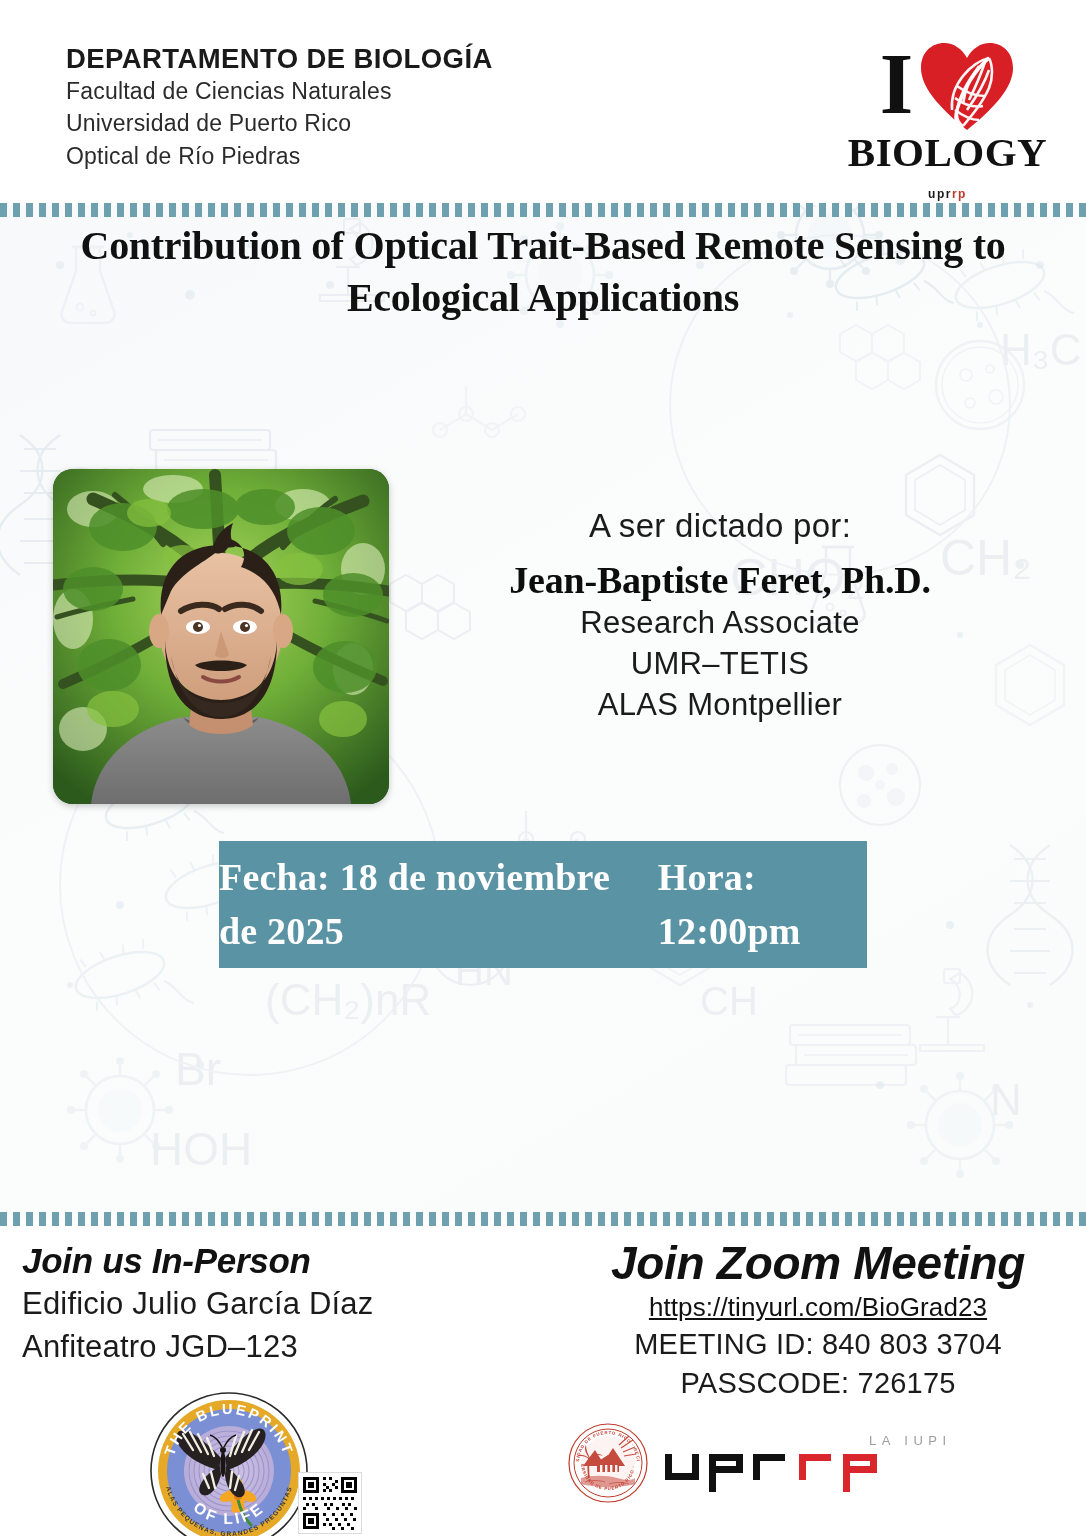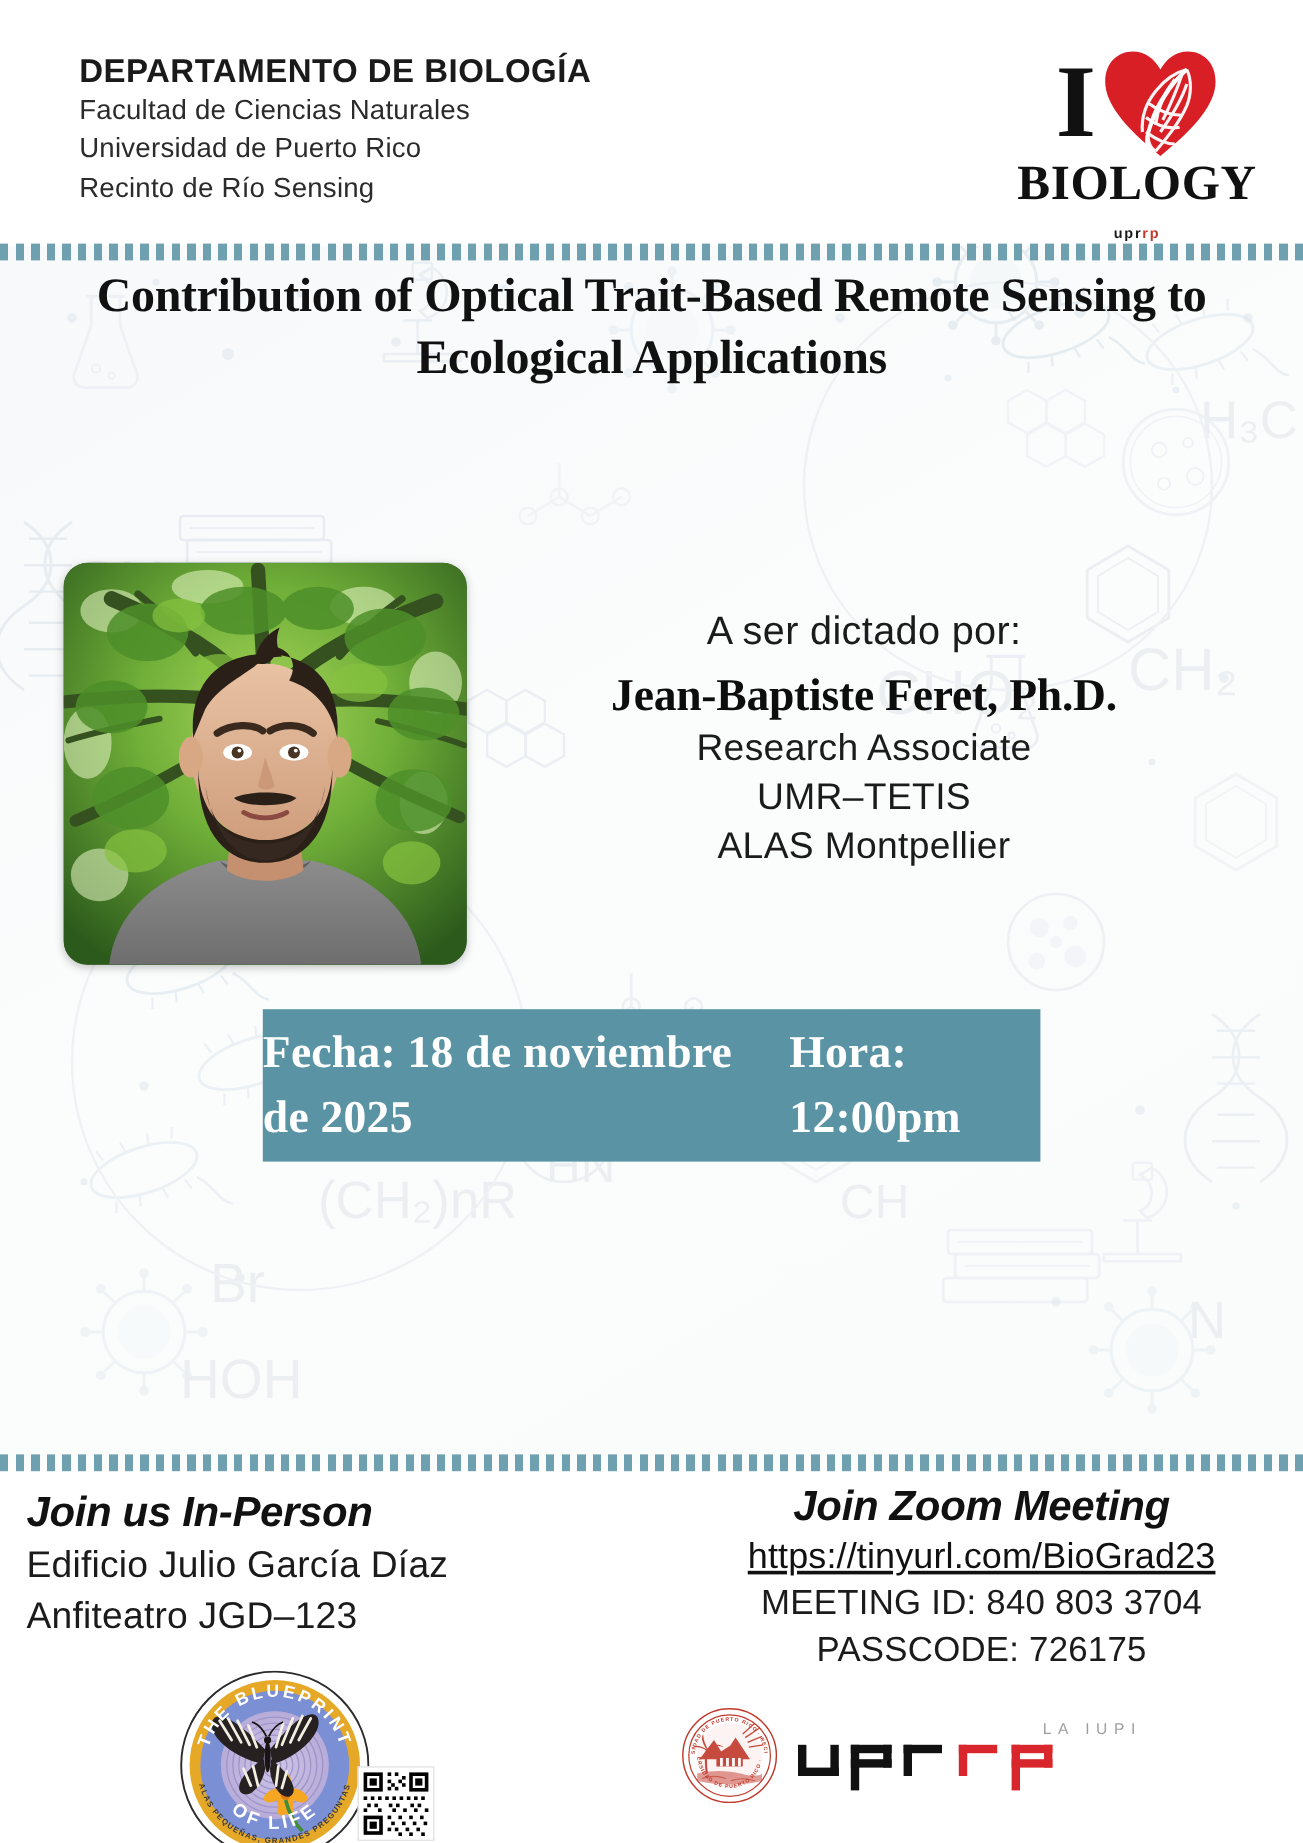--- a/index.html
+++ b/index.html
@@ -262,31 +262,31 @@
     letter-spacing: 0.2px;
   }
   .join-zoom {
     position: absolute;
     left: 560px; top: 14px;
     width: 516px;
     text-align: center;
   }
   .zoom-heading {
     font-family: "Liberation Sans", sans-serif;
-    font-size: 35px;
+    font-size: 46px;
     font-weight: bold;
     font-style: italic;
     color: #111111;
     letter-spacing: -0.3px;
     line-height: 1.22;
     text-align: center;
   }
   .zoom-url {
     font-family: "Liberation Sans", sans-serif;
-    font-size: 30px;
+    font-size: 26px;
     color: #111111;
     text-decoration: underline;
     line-height: 1.3;
     letter-spacing: 0.1px;
     display: inline-block;
     text-align: right;
   }
   .zoom-meta {
     font-family: "Liberation Sans", sans-serif;
     font-size: 29px;
@@ -537,21 +537,21 @@
   </div>
 
   <div class="divider divider-top"></div>
   <div class="divider divider-bottom"></div>
 
   <div class="header">
     <div class="dept-block">
       <div class="dept-title">DEPARTAMENTO DE BIOLOGÍA</div>
       <div class="dept-sub">Facultad de Ciencias Naturales</div>
       <div class="dept-sub">Universidad de Puerto Rico</div>
-      <div class="dept-sub">Recinto de Río Sensing</div>
+      <div class="dept-sub">Optical de Río Piedras</div>
     </div>
 
     <div class="bio-logo">
       <div class="bio-logo-row">
         <div class="bio-i">I</div>
         <div class="bio-heart-wrap">
           <svg viewBox="0 0 96 92" width="96" height="92">
             <path d="M48 90 C18 66 2 46 2 28 C2 12 13 3 25 3 C35 3 43 9 48 18 C53 9 61 3 71 3 C83 3 94 12 94 28 C94 46 78 66 48 90 Z" fill="#d81f26"></path>
             <g stroke="#ffffff" stroke-width="2.6" fill="none" opacity="0.95">
               <path d="M70 18 C58 28 46 44 40 62 C36 74 38 82 44 86"></path>

